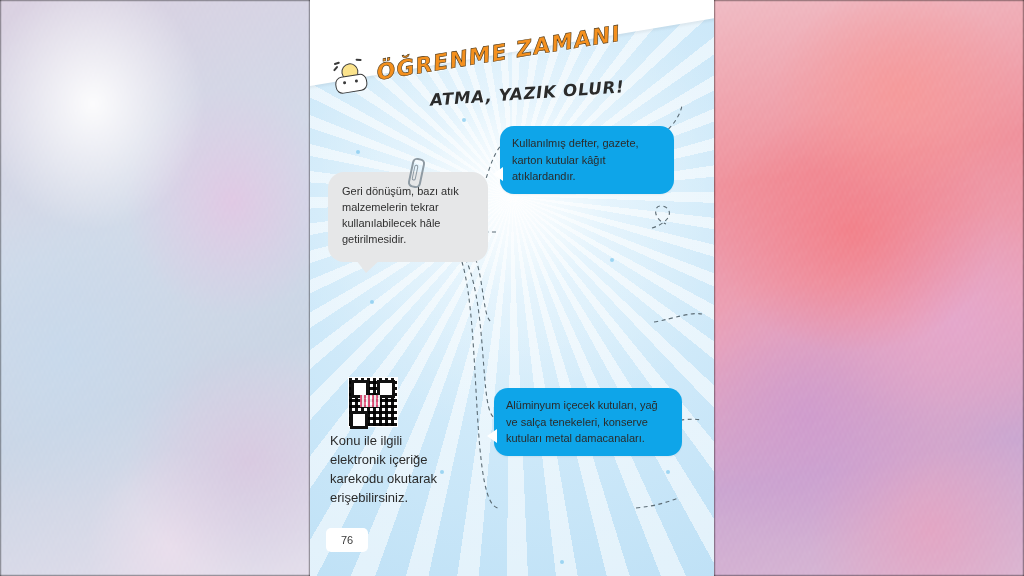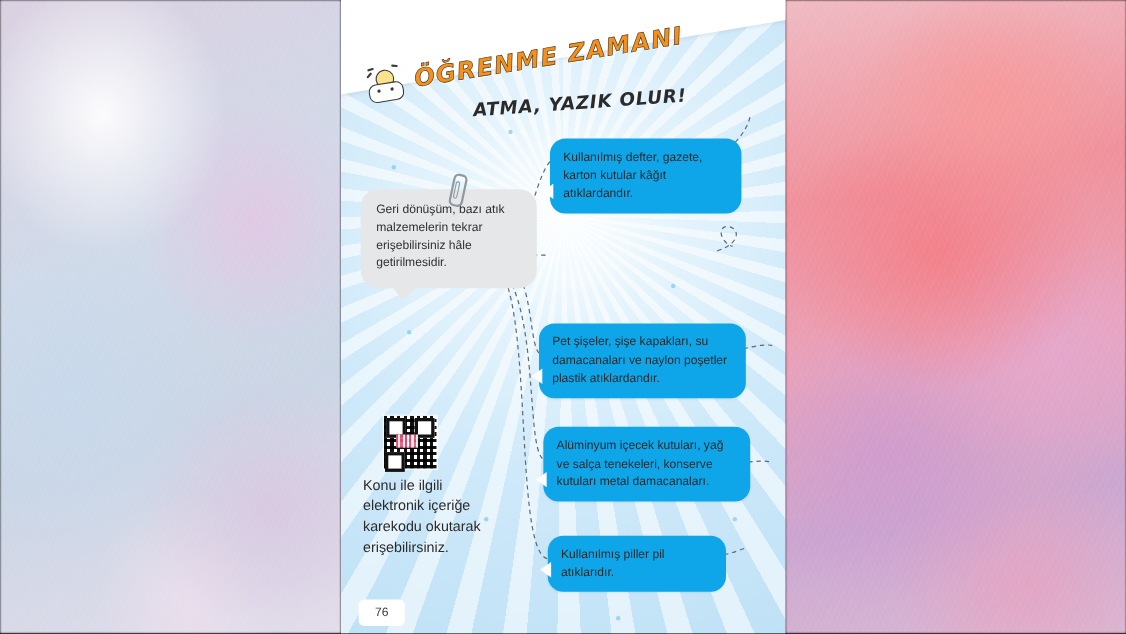--- a/index.html
+++ b/index.html
@@ -323,21 +323,21 @@
     width: 110px;
     font-size: 13px;
     line-height: 1.45;
     color: #2b2b2b;
   }
 
   
   .page-num {
     position: absolute;
     left: 16px;
-    bottom: 7px;
+    bottom: 24px;
     width: 42px;
     height: 24px;
     background: #ffffff;
     border-radius: 5px;
     display: flex;
     align-items: center;
     justify-content: center;
     font-size: 11px;
     color: #3a3a3a;
     margin-top: 29px;
@@ -402,27 +402,25 @@
       <path d="M152 262 C 172 330, 160 512, 190 508"></path>
       <path d="M340 142 C 362 132, 372 112, 372 104"></path>
       <path d="M342 228 C 362 222, 364 208, 352 206 C 342 205, 344 220, 356 224"></path>
       <path d="M344 322 C 366 318, 380 312, 392 314"></path>
       <path d="M348 424 C 368 420, 380 418, 392 420"></path>
       <path d="M326 508 C 346 506, 358 502, 368 498"></path>
     </svg>
 
     <div class="def-bubble">
       <div class="clip"></div>
-      <b>Geri dönüşüm,</b><span> bazı atık malzemelerin tekrar erişebilirsiniz hâle getirilmesidir.</span>
+      <b>Geri dönüşüm,</b><span> bazı atık malzemelerin tekrar kullanılabilecek hâle getirilmesidir.</span>
     </div>
 
     <div class="note n1">Kullanılmış defter, gazete, karton kutular kâğıt atıklardandır.</div>
-    <div class="note n3">Pet şişeler, şişe kapakları, su damacanaları ve naylon poşetler plastik atıklardandır.</div>
     <div class="note n4">Alüminyum içecek kutuları, yağ ve salça tenekeleri, konserve kutuları metal damacanaları.</div>
-    <div class="note n5">Kullanılmış piller pil atıklarıdır.</div>
 
     <div class="qr"></div>
     <div class="qr-pink"></div>
     <div class="qr-b"></div>
     <div class="qr-caption">Konu ile ilgili elektronik içeriğe karekodu okutarak erişebilirsiniz.</div>
 
     <div class="page-num">76</div>
   </div>
 
 </div>

